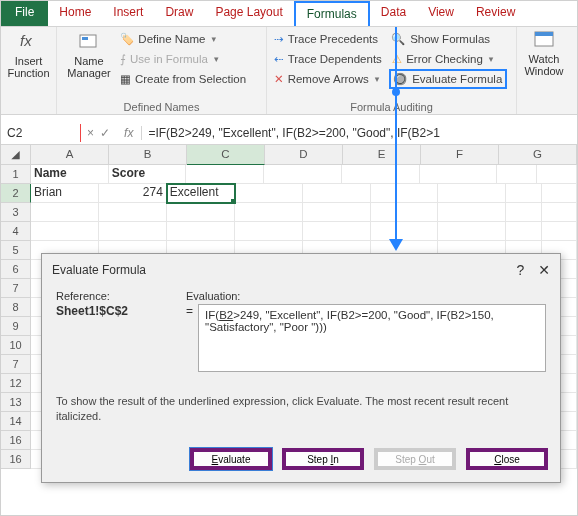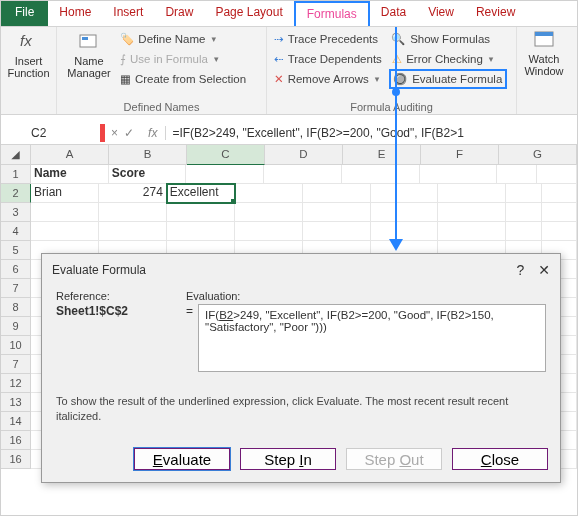--- a/index.html
+++ b/index.html
@@ -1,34 +1,34 @@
 <!DOCTYPE html>
 <html><head>
 <meta charset="utf-8">
 <style>
   * { box-sizing: border-box; margin: 0; padding: 0; font-family: "Segoe UI", Arial, sans-serif; }
   body { width: 578px; height: 516px; background: #fff; overflow: hidden; position: relative; font-size: 12px; color: #333; border:1px solid #d0d0d0;}
   
   .tabs { display: flex; background: #fff; height: 26px; align-items: stretch; border-bottom:1px solid #d4d4d4;}
   .tab { padding: 4px 11px; font-size: 12px; color: #b91c1c; cursor: pointer; }
   .tab.file { background: #217346; color: #fff; padding:4px 14px;}
-  .tab.active { color: #ec4899; border: 2px solid #2684ff; border-bottom:none; position:relative; z-index:5;}
+  .tab.active { color: #14532d; border: 2px solid #2684ff; border-bottom:none; position:relative; z-index:5;}
   
   .ribbon { display: flex; height: 88px; background: #f3f3f3; border-bottom:1px solid #d4d4d4; position:relative;}
   .rgroup { display:flex; flex-direction:column; justify-content:space-between; border-right:1px solid #e1e1e1; padding:2px 4px 1px 4px;}
   .rglabel { text-align:center; font-size:11px; color:#666; padding-top:1px;}
   .bigbtn { display:flex; flex-direction:column; align-items:center; justify-content:flex-start; padding:2px 4px; cursor:pointer; font-size:11px; line-height:1.1; text-align:center;}
   .bigbtn .ic { margin-bottom:2px;}
   .smallbtn { display:flex; align-items:center; gap:4px; padding:1px 3px; font-size:11.5px; color:#444; cursor:pointer; height:20px;}
   .smallbtn.dis { color:#aaa;}
   .dd { font-size:9px; color:#777; margin-left:2px;}
   .highlight-box { border:2px solid #2684ff; }
   
   .fbar { display:flex; align-items:center; height:24px; border-bottom:1px solid #d4d4d4; font-size:12px;}
-  .namebox { width:80px; padding:2px 6px; border-right:5px solid #ef4444;margin-left:24px;}
+  .namebox { width:80px; padding:2px 6px; border-right:1px solid #ef4444;}
   .fxlabel { padding:0 8px; font-style:italic; color:#888; border-right:1px solid #d4d4d4;}
   .fbar .btns { display:flex; gap:6px; padding:0 6px; color:#888;}
   .finput { flex:1; padding:2px 6px; white-space:nowrap; overflow:hidden;}
   
   .sheet { position:relative; }
   .colheads { display:flex; height:20px;}
   .rowhead { width:30px; min-width:30px; background:#f0f0f0; border-right:1px solid #d4d4d4; border-bottom:1px solid #d4d4d4; display:flex; align-items:center; justify-content:center; font-size:11px; color:#555;}
   .colhead { width:78px; text-align:center; background:#f0f0f0; border-right:1px solid #d4d4d4; border-bottom:1px solid #d4d4d4; font-size:11.5px; color:#555; line-height:19px;}
   .colhead.sel { background:#d6e8d8; border-bottom:1px solid #217346;}
   .rowhead.sel { background:#d6e8d8; border-right:1px solid #217346;}
@@ -44,21 +44,21 @@
   .dtitle .r { display:flex; gap:14px; font-size:14px;}
   .dbody { padding:4px 14px;}
   .dlbl { font-size:11px; margin-bottom:2px;}
   .dref { font-weight:bold; font-size:12px;}
   .evalbox { background:#fff; border:1px solid #aaa; height:68px; padding:4px 6px; font-size:11.5px; overflow:hidden;}
   .evalrow { display:flex; gap:10px;}
   .evalrow .refcol { width:120px;}
   .evalrow .eq { width:10px;}
   .dhelp { font-size:11px; color:#444; margin-top:22px; line-height:1.35;}
   .dbtns { position:absolute; right:12px; bottom:12px; display:flex; gap:10px;}
-  .dbtn { width:96px; height:22px; background:#fdfdfd; border:1px solid #701a75; font-size:15px; cursor:pointer;}
+  .dbtn { width:82px; height:22px; background:#fdfdfd; border:4px solid #701a75; font-size:10px; cursor:pointer;}
   .dbtn.primary{outline:1px solid #3a7ed6;}
   .dbtn:disabled{color:#aaa; border-color:#ccc;}
   .und { text-decoration:underline;}
   
   .arrow-line { position:absolute; left:394px; top:26px; width:2px; height:216px; background:#2684ff; z-index:15;}
   .arrow-head { position:absolute; left:388px; top:238px; z-index:15; width:0;height:0;border-left:7px solid transparent;border-right:7px solid transparent;border-top:12px solid #2684ff;}
   .dot { position:absolute; left:391px; top:87px; width:8px;height:8px; background:#2684ff;border-radius:50%; z-index:16;}
 </style>
 </head>
 <body>

